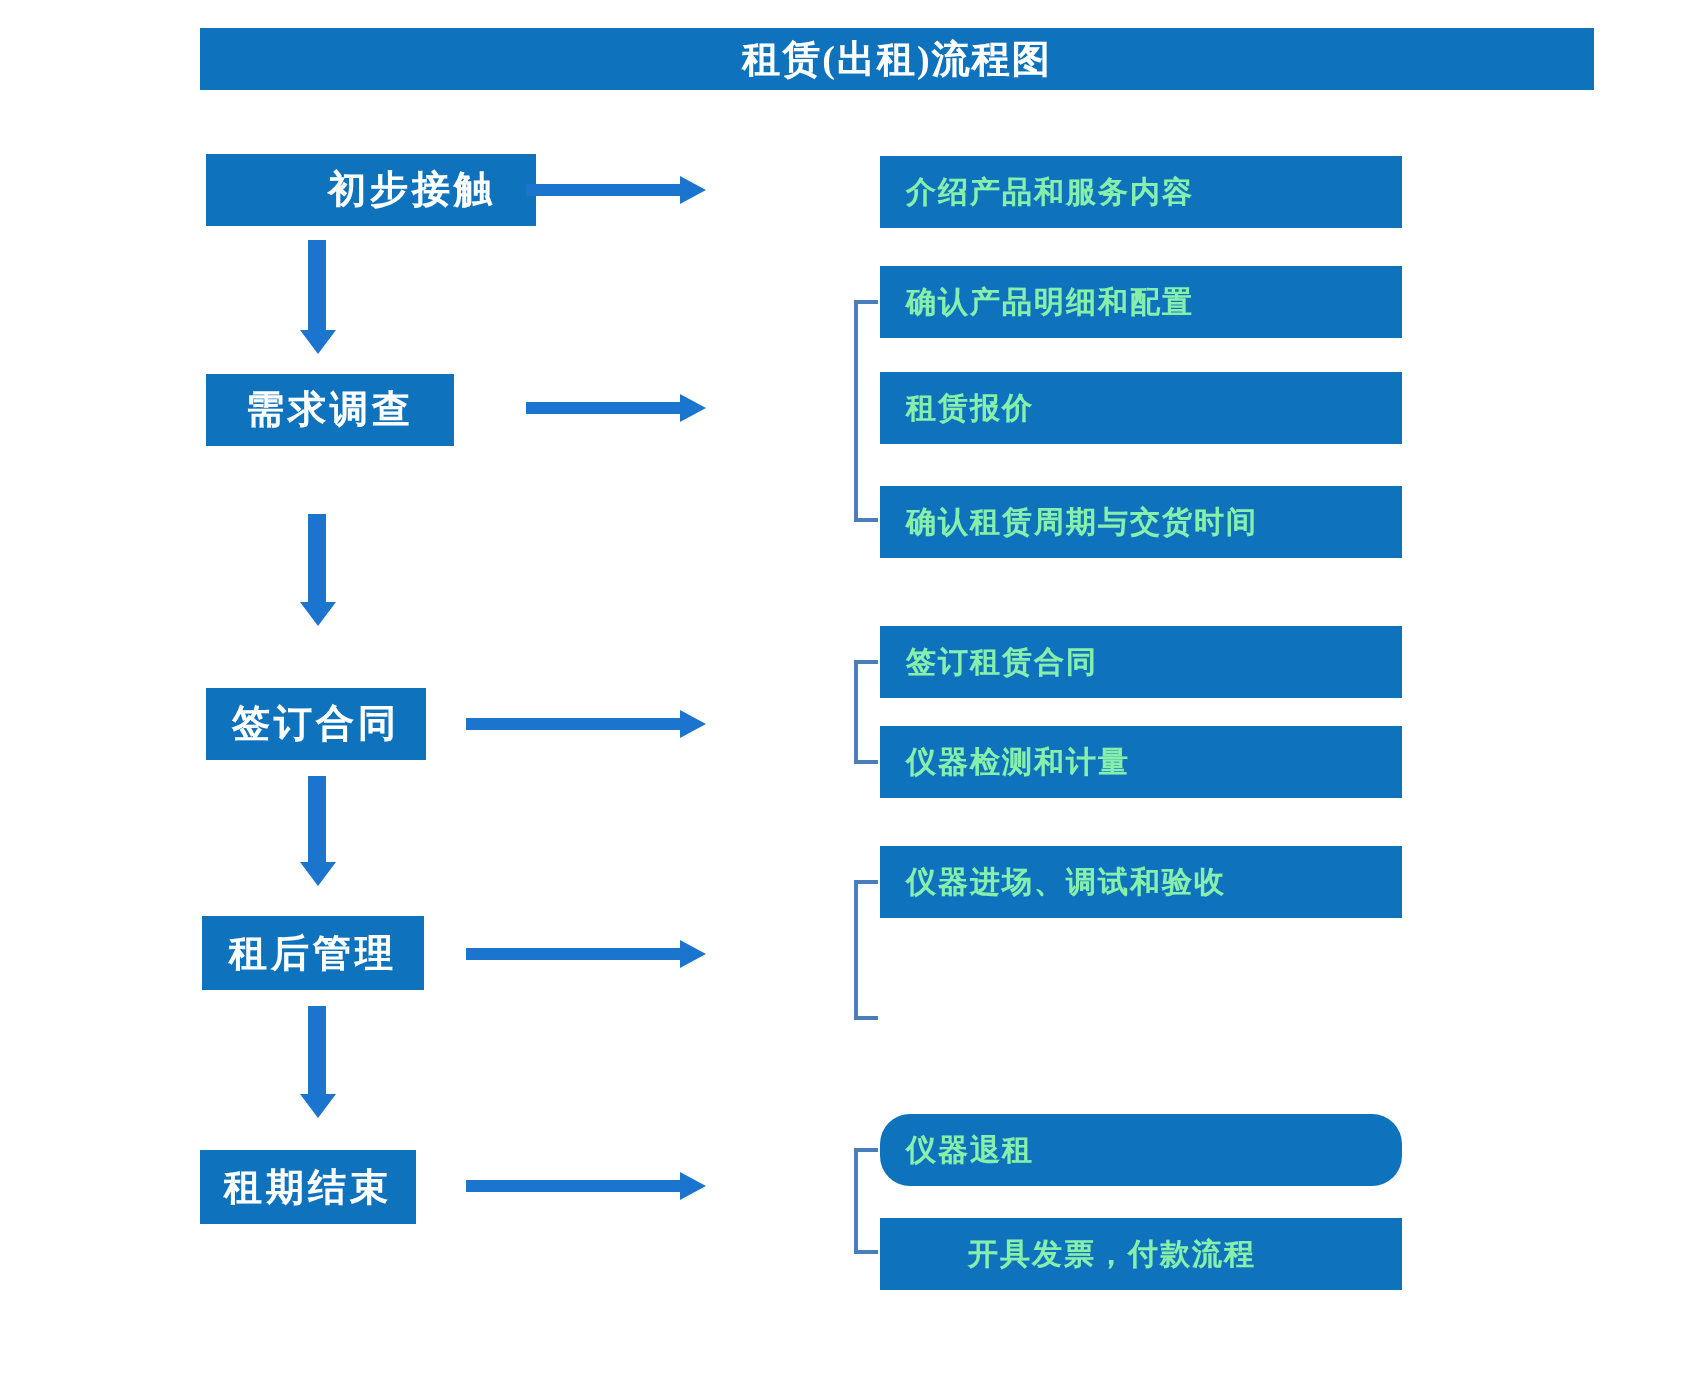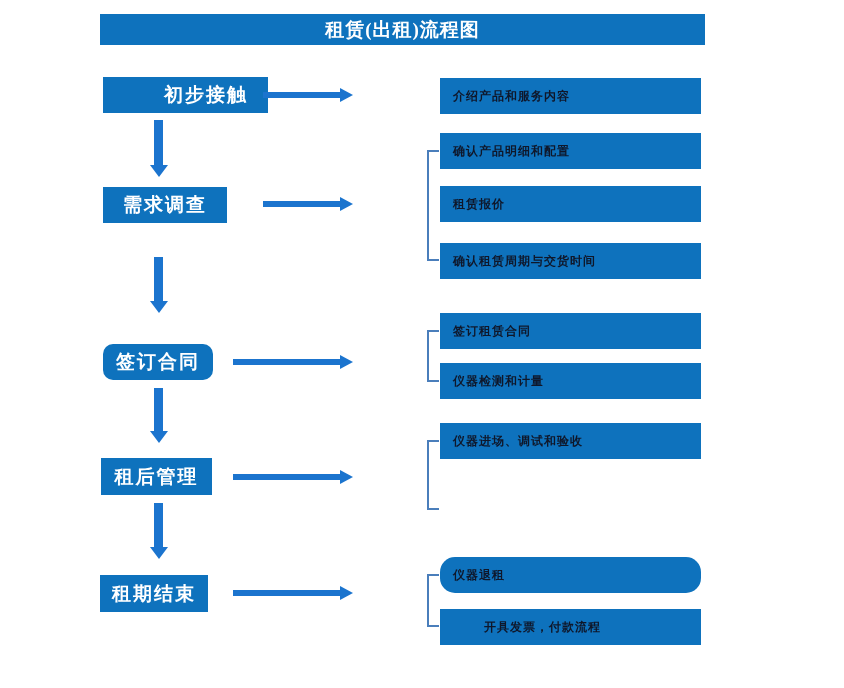--- a/index.html
+++ b/index.html
@@ -7,44 +7,44 @@
     position: relative;
     width: 844px;
     height: 688px;
     background: #ffffff;
     font-family: "Liberation Serif", serif;
     overflow: hidden;
   }
   .banner {
     position: absolute;
     left: 100px; top: 14px;
-    width: 605px; height: 31px;
+    width: 697px; height: 31px;
     background: #0e72bd;
     color: #ffffff;
     font-weight: bold;
     font-size: 19px;
     display: flex; align-items: center; justify-content: center;
     letter-spacing: 1px;
   }
   .lbox {
     position: absolute;
     background: #0e72bd;
     color: #ffffff;
     font-weight: bold;
     font-size: 19px;
     display: flex; align-items: center; justify-content: center;
     letter-spacing: 2px;
   }
   .rbox {
     position: absolute;
     left: 440px; width: 261px; height: 36px;
     background: #0e72bd;
-    color: #0f172a;
+    color: #86efac;
     font-weight: bold;
-    font-size: 12px;
+    font-size: 15px;
     display: flex; align-items: center;
     padding-left: 13px;
     box-sizing: border-box;
     letter-spacing: 1px;
     white-space: nowrap;
   }
   .h-arrow {
     position: absolute;
     height: 6px;
     background: #1b74ce;
@@ -80,21 +80,21 @@
     left: 427px;
     width: 12px;
     box-sizing: border-box;
     border: 2px solid #4a7ebb;
     border-right: none;
   }
 
   
   .lbox.s1 { left: 103px; top: 77px;  width: 124px; height: 36px; padding-left: 41px; }
   .lbox.s2 { left: 103px; top: 187px; width: 124px; height: 36px; }
-  .lbox.s3 { left: 103px; top: 344px; width: 110px; height: 36px; border-radius: 10px; }
+  .lbox.s3 { left: 103px; top: 344px; width: 110px; height: 36px; }
   .lbox.s4 { left: 101px; top: 458px; width: 111px; height: 37px; }
   .lbox.s5 { left: 100px; top: 575px; width: 108px; height: 37px; }
 
   
   .h-arrow.a1 { left: 263px; top: 92px;  width: 77px; }
   .h-arrow.a2 { left: 263px; top: 201px; width: 77px; }
   .h-arrow.a3 { left: 233px; top: 359px; width: 107px; }
   .h-arrow.a4 { left: 233px; top: 474px; width: 107px; }
   .h-arrow.a5 { left: 233px; top: 590px; width: 107px; }
 

